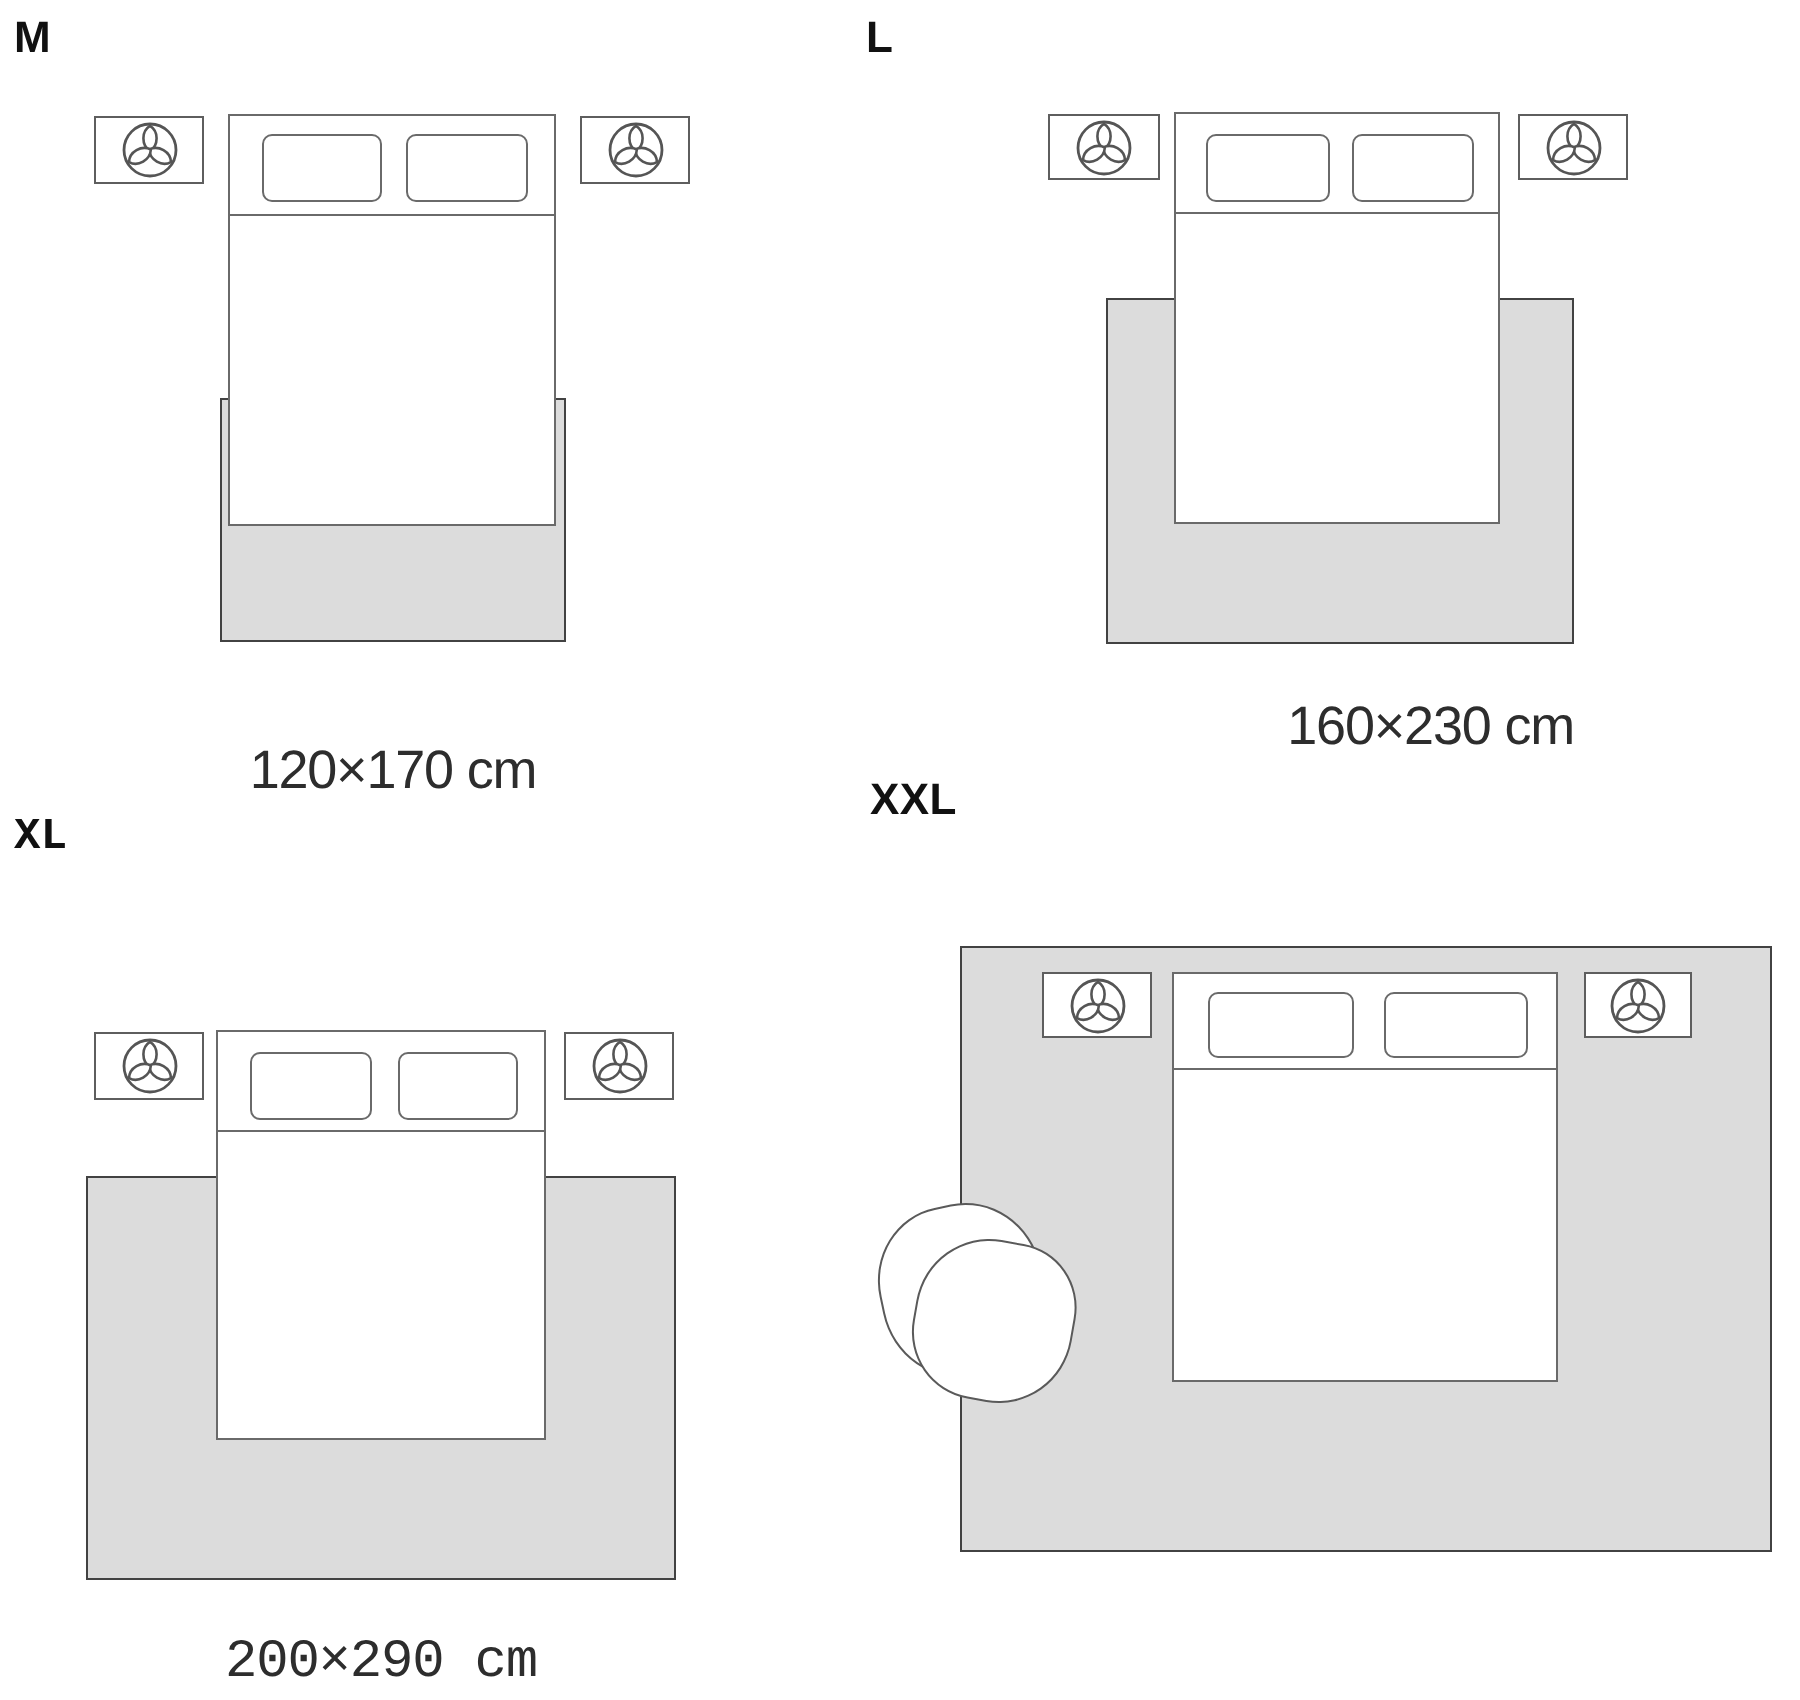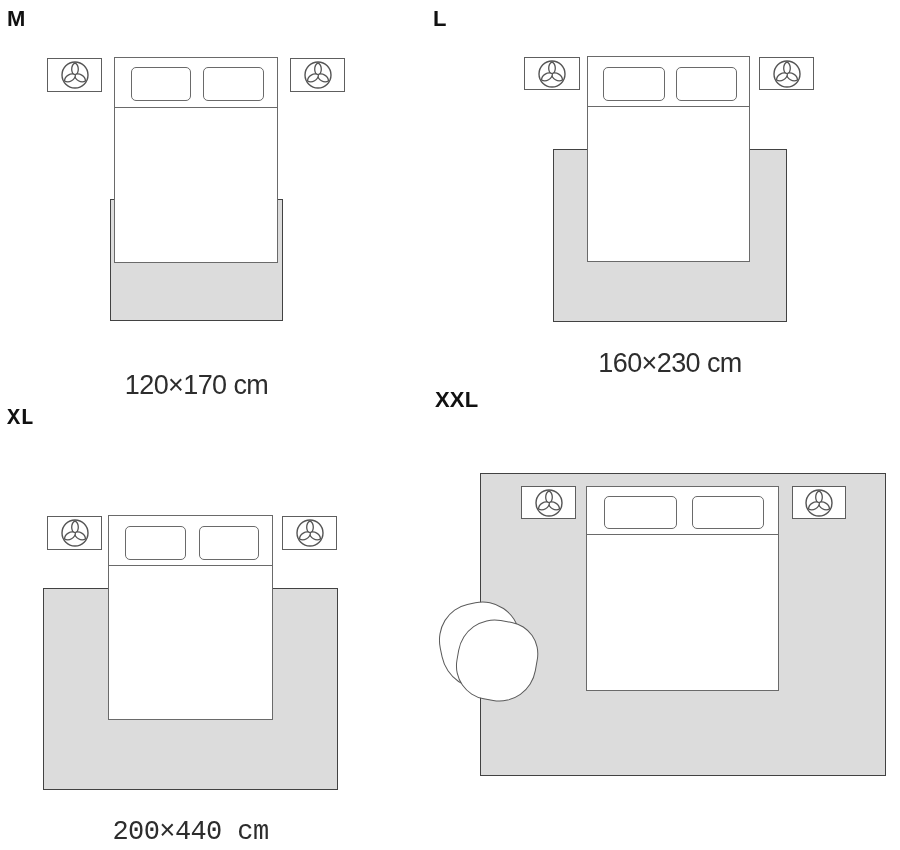--- a/index.html
+++ b/index.html
@@ -47,21 +47,21 @@
 
   
   .panel-l .size-label{left:3px;top:7px;}
   .panel-l .rug{left:123px;top:149px;width:234px;height:173px;}
   .panel-l .bed{left:157px;top:56px;width:163px;height:206px;}
   .panel-l .headboard-line{top:49px;}
   .panel-l .pillow-1{left:15px;top:10px;width:60px;height:32px;}
   .panel-l .pillow-2{left:88px;top:10px;width:59px;height:32px;}
   .panel-l .ns-left {left:94px;top:57px;width:56px;height:33px;}
   .panel-l .ns-right{left:329px;top:57px;width:55px;height:33px;}
-  .panel-l .caption{left:123px;top:348px;width:234px;}
+  .panel-l .caption{left:123px;top:348px;width:234px;text-align:right;}
 
   
   .panel-xl .size-label{left:7px;top:9px;}
   .panel-xl .rug{left:43px;top:190px;width:295px;height:202px;}
   .panel-xl .bed{left:108px;top:117px;width:165px;height:205px;}
   .panel-xl .headboard-line{top:49px;}
   .panel-xl .pillow-1{left:16px;top:10px;width:59px;height:32px;}
   .panel-xl .pillow-2{left:90px;top:10px;width:58px;height:32px;}
   .panel-xl .ns-left {left:47px;top:118px;width:55px;height:34px;}
   .panel-xl .ns-right{left:282px;top:118px;width:55px;height:34px;}
@@ -155,21 +155,21 @@
     <div class="el nightstand ns-right">
       <svg width="30" height="30" viewBox="0 0 30 30">
           <use href="#plant-glyph"></use>
         </svg>
     </div>
     <div class="el bed">
       <div class="pillow pillow-1"></div>
       <div class="pillow pillow-2"></div>
       <div class="headboard-line"></div>
     </div>
-    <div class="caption">200×440 cm</div>
+    <div class="caption">200×290 cm</div>
   </section>
 
   <section class="panel panel-xxl">
     <div class="size-label">XXL</div>
     <div class="el rug"></div>
     <div class="el nightstand ns-left">
       <svg width="30" height="30" viewBox="0 0 30 30">
           <use href="#plant-glyph"></use>
         </svg>
     </div>

